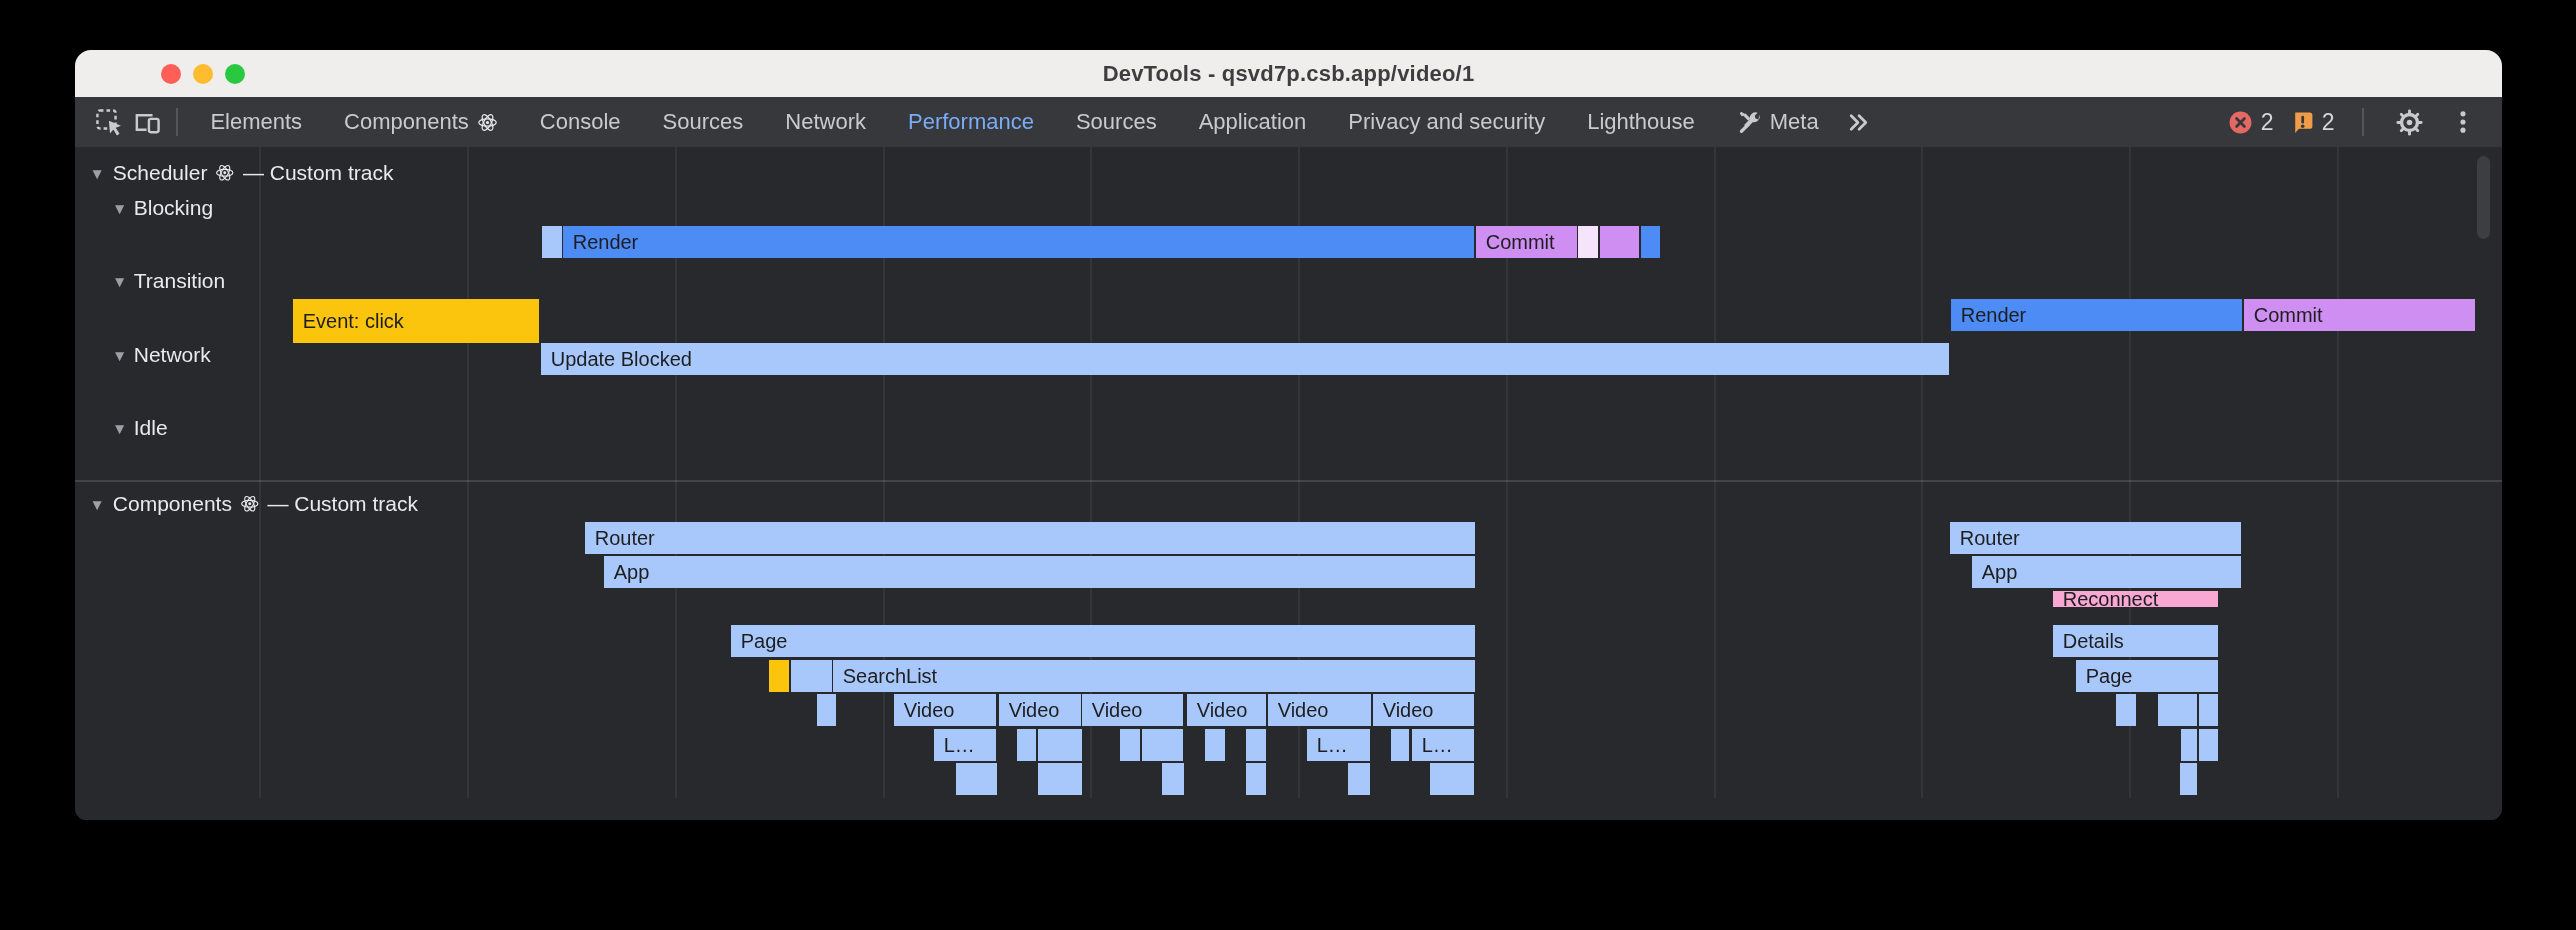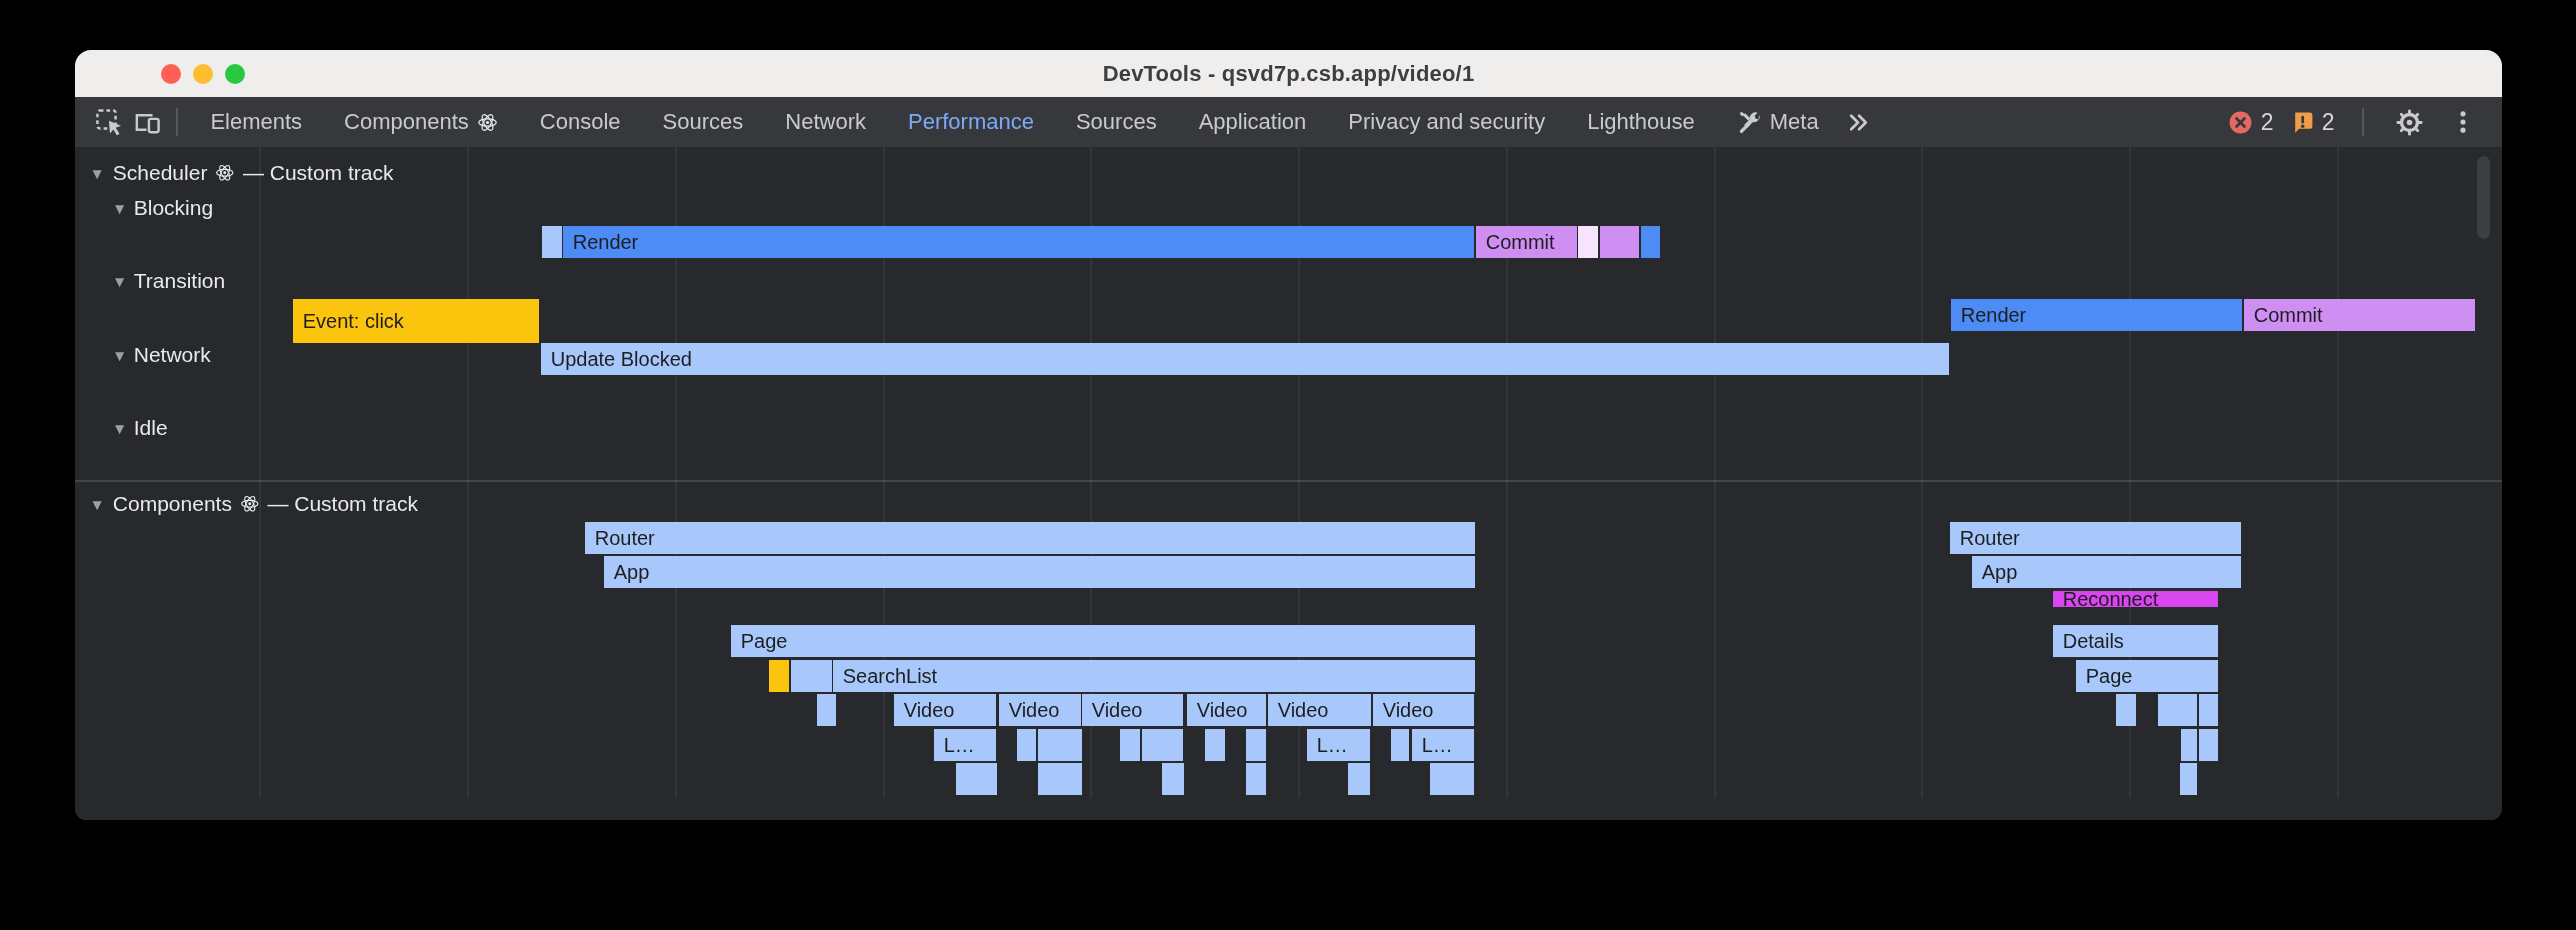--- a/index.html
+++ b/index.html
@@ -327,21 +327,21 @@
       <div class="bar" style="left: 1087px; top: 616px; width: 22px; height: 32px; background: rgb(168, 199, 250);"></div>
       <div class="bar" style="left: 1171px; top: 616px; width: 19.5px; height: 32px; background: rgb(168, 199, 250);"></div>
       <div class="bar" style="left: 1273px; top: 616px; width: 22px; height: 32px; background: rgb(168, 199, 250);"></div>
       <div class="bar" style="left: 1355px; top: 616px; width: 44px; height: 32px; background: rgb(168, 199, 250);"></div>
       <div class="bar" style="left: 1875px; top: 375px; width: 291px; height: 32px; background: rgb(168, 199, 250);">
         <span>Router</span>
       </div>
       <div class="bar" style="left: 1897px; top: 409px; width: 269px; height: 32px; background: rgb(168, 199, 250);">
         <span>App</span>
       </div>
-      <div class="bar" style="left: 1978px; top: 444px; width: 165px; height: 16px; background: #d946ef; text-align: right;">
+      <div class="bar" style="left: 1978px; top: 444px; width: 165px; height: 16px; background: #f9a8d4; text-align: right;">
         <span>Reconnect</span>
       </div>
       <div class="bar" style="left: 1978px; top: 478px; width: 165px; height: 32px; background: rgb(168, 199, 250);">
         <span>Details</span>
       </div>
       <div class="bar" style="left: 2001px; top: 513px; width: 142px; height: 32px; background: rgb(168, 199, 250);">
         <span>Page</span>
       </div>
       <div class="bar" style="left: 2041px; top: 547px; width: 19.5px; height: 32px; background: rgb(168, 199, 250);"></div>
       <div class="bar" style="left: 2083px; top: 547px; width: 39px; height: 32px; background: rgb(168, 199, 250);"></div>

